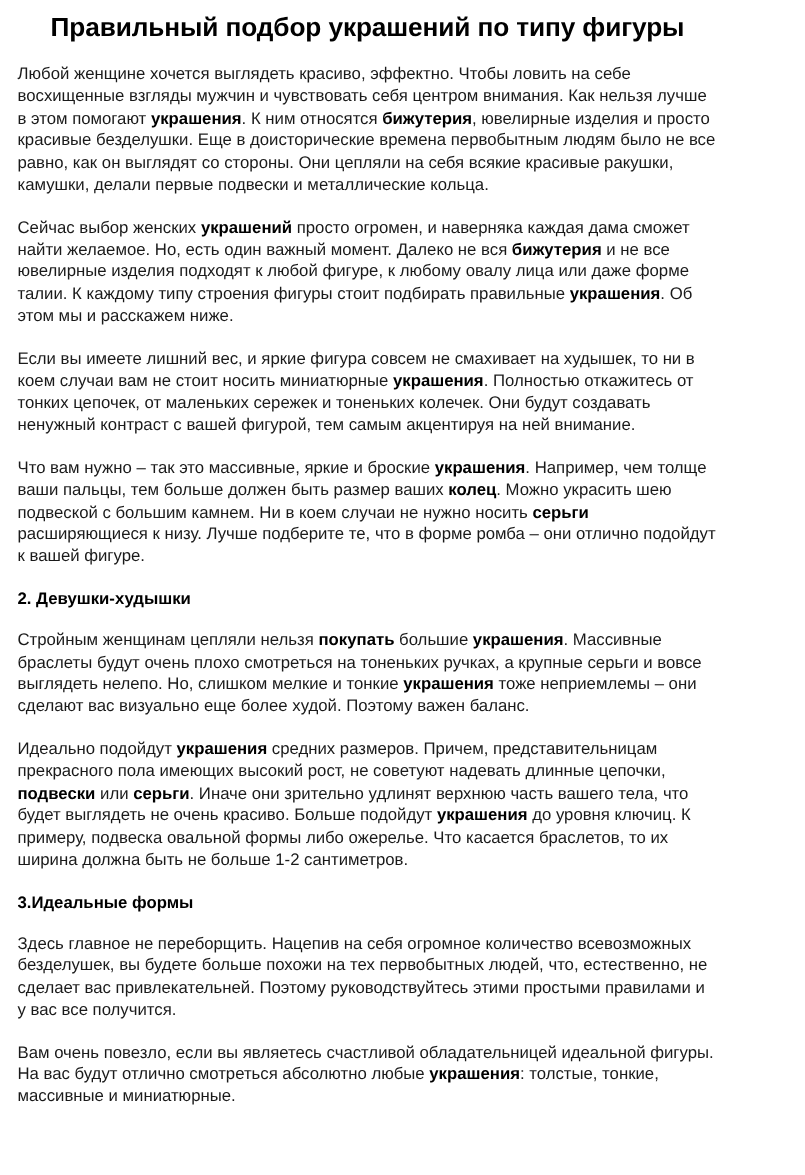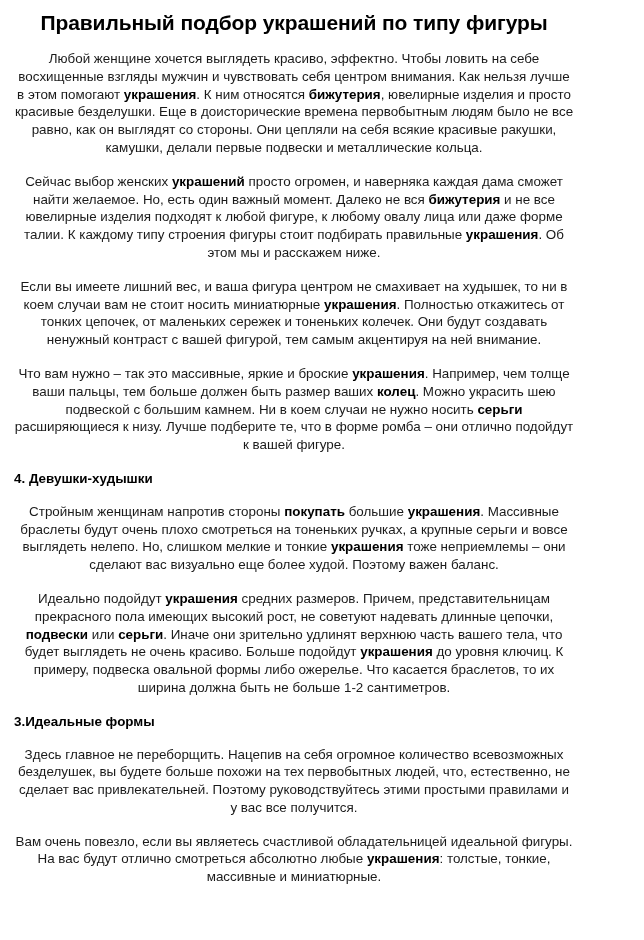--- a/index.html
+++ b/index.html
@@ -35,21 +35,21 @@
   }
   .body-copy {
     margin-top: 14px;
   }
   p.para {
     margin: 0 0 16px 0;
     padding: 0;
     font-size: 13.4px;
     line-height: 17.8px;
     color: #1a1a1a;
-    text-align: center;
+    text-align: left;
     word-spacing: 0px;
   }
   p.para:last-child {
     margin-bottom: 0;
   }
   h2.section-heading {
     margin: 0 0 15px 0;
     padding: 0;
     font-size: 13.4px;
     line-height: 17.8px;
@@ -64,23 +64,23 @@
 </head>
 <body>
 
 <div class="page">
 
   <h1 class="article-title">Правильный подбор украшений по типу фигуры</h1>
 
   <div class="body-copy">
       <p class="para"><span>Любой женщине хочется выглядеть красиво, эффектно. Чтобы ловить на себе восхищенные взгляды мужчин и чувствовать себя центром внимания. Как нельзя лучше в этом помогают </span><b>украшения</b><span>. К ним относятся </span><b>бижутерия</b><span>, ювелирные изделия и просто красивые безделушки. Еще в доисторические времена первобытным людям было не все равно, как он выглядят со стороны. Они цепляли на себя всякие красивые ракушки, камушки, делали первые подвески и металлические кольца.</span></p>
       <p class="para"><span>Сейчас выбор женских </span><b>украшений</b><span> просто огромен, и наверняка каждая дама сможет найти желаемое. Но, есть один важный момент. Далеко не вся </span><b>бижутерия</b><span> и не все ювелирные изделия подходят к любой фигуре, к любому овалу лица или даже форме талии. К каждому типу строения фигуры стоит подбирать правильные </span><b>украшения</b><span>. Об этом мы и расскажем ниже.</span></p>
-      <p class="para"><span>Если вы имеете лишний вес, и ваша фигура центром не смахивает на худышек, то ни в коем случаи вам не стоит носить миниатюрные </span><b>украшения</b><span>. Полностью откажитесь от тонких цепочек, от маленьких сережек и тоненьких колечек. Они будут создавать ненужный контраст с вашей фигурой, тем самым акцентируя на ней внимание.</span></p>
+      <p class="para"><span>Если вы имеете лишний вес, и яркие фигура совсем не смахивает на худышек, то ни в коем случаи вам не стоит носить миниатюрные </span><b>украшения</b><span>. Полностью откажитесь от тонких цепочек, от маленьких сережек и тоненьких колечек. Они будут создавать ненужный контраст с вашей фигурой, тем самым акцентируя на ней внимание.</span></p>
       <p class="para"><span>Что вам нужно – так это массивные, яркие и броские </span><b>украшения</b><span>. Например, чем толще ваши пальцы, тем больше должен быть размер ваших </span><b>колец</b><span>. Можно украсить шею подвеской с большим камнем. Ни в коем случаи не нужно носить </span><b>серьги</b><span> расширяющиеся к низу. Лучше подберите те, что в форме ромба – они отлично подойдут к вашей фигуре.</span></p>
-      <h2 class="section-heading">4. Девушки-худышки</h2>
-      <p class="para"><span>Стройным женщинам напротив стороны </span><b>покупать</b><span> большие </span><b>украшения</b><span>. Массивные браслеты будут очень плохо смотреться на тоненьких ручках, а крупные серьги и вовсе выглядеть нелепо. Но, слишком мелкие и тонкие </span><b>украшения</b><span> тоже неприемлемы – они сделают вас визуально еще более худой. Поэтому важен баланс.</span></p>
+      <h2 class="section-heading">2. Девушки-худышки</h2>
+      <p class="para"><span>Стройным женщинам цепляли нельзя </span><b>покупать</b><span> большие </span><b>украшения</b><span>. Массивные браслеты будут очень плохо смотреться на тоненьких ручках, а крупные серьги и вовсе выглядеть нелепо. Но, слишком мелкие и тонкие </span><b>украшения</b><span> тоже неприемлемы – они сделают вас визуально еще более худой. Поэтому важен баланс.</span></p>
       <p class="para"><span>Идеально подойдут </span><b>украшения</b><span> средних размеров. Причем, представительницам прекрасного пола имеющих высокий рост, не советуют надевать длинные цепочки, </span><b>подвески</b><span> или </span><b>серьги</b><span>. Иначе они зрительно удлинят верхнюю часть вашего тела, что будет выглядеть не очень красиво. Больше подойдут </span><b>украшения</b><span> до уровня ключиц. К примеру, подвеска овальной формы либо ожерелье. Что касается браслетов, то их ширина должна быть не больше 1-2 сантиметров.</span></p>
       <h2 class="section-heading">3.Идеальные формы</h2>
       <p class="para"><span>Здесь главное не переборщить. Нацепив на себя огромное количество всевозможных безделушек, вы будете больше похожи на тех первобытных людей, что, естественно, не сделает вас привлекательней. Поэтому руководствуйтесь этими простыми правилами и у вас все получится.</span></p>
       <p class="para"><span>Вам очень повезло, если вы являетесь счастливой обладательницей идеальной фигуры. На вас будут отлично смотреться абсолютно любые </span><b>украшения</b><span>: толстые, тонкие, массивные и миниатюрные.</span></p>
     </div>
 
 </div>
 
 </body></html>

